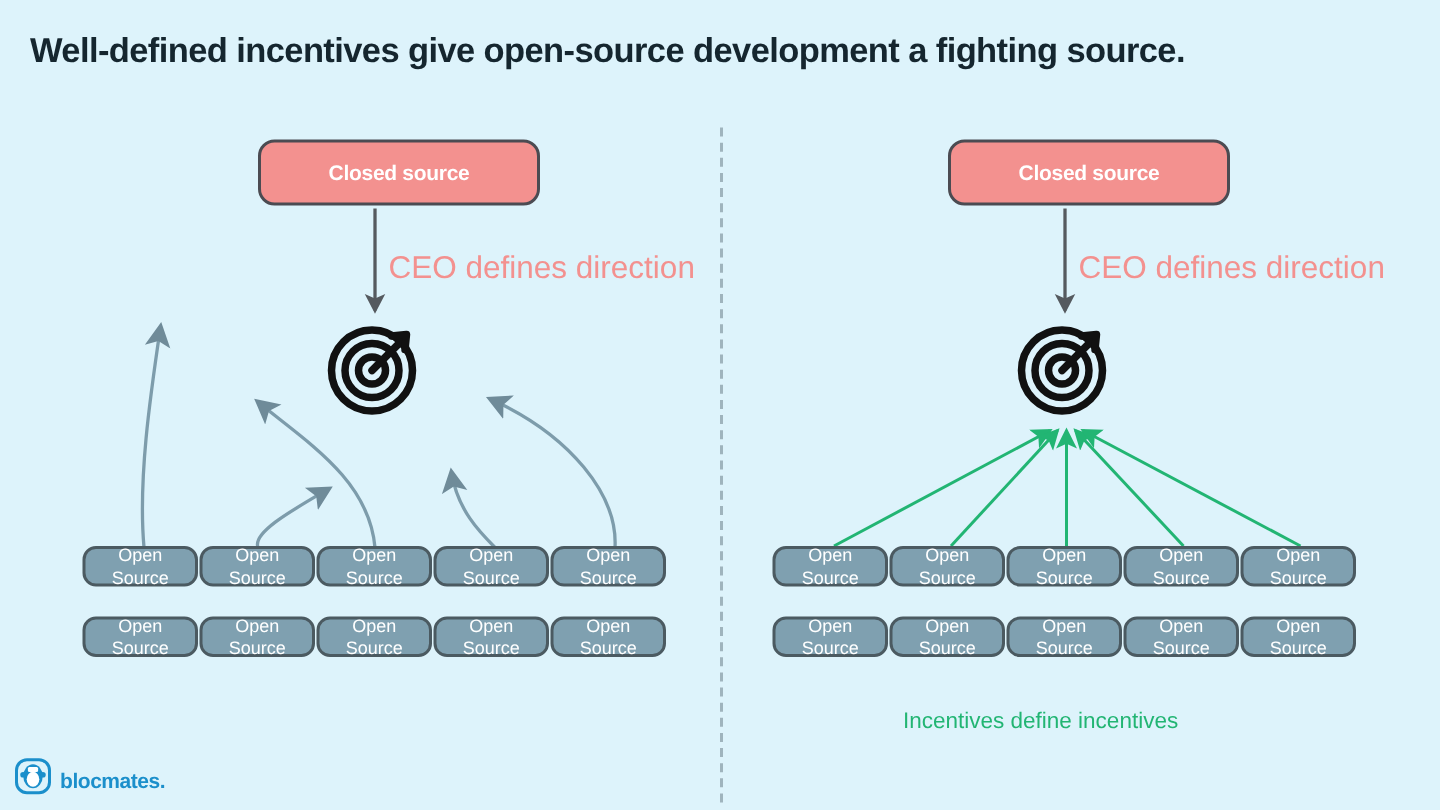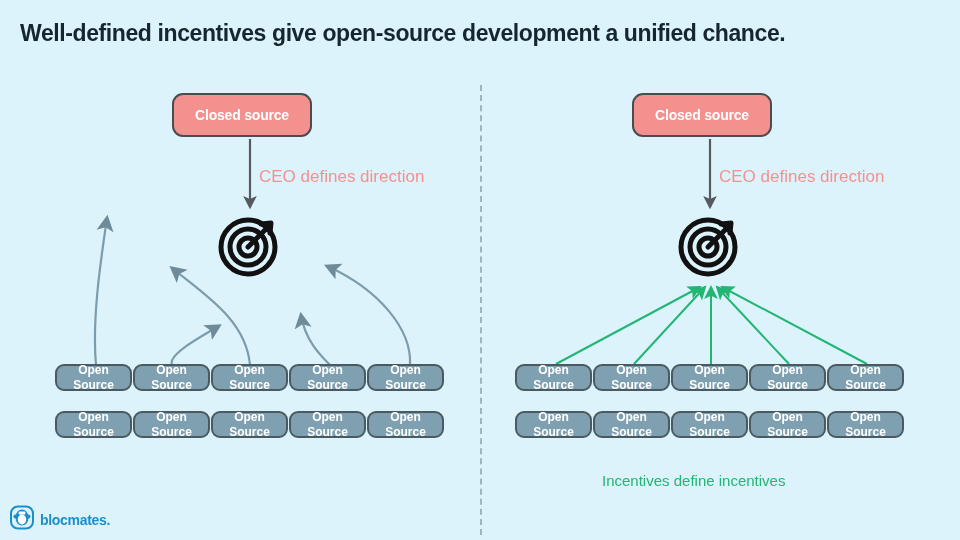--- a/index.html
+++ b/index.html
@@ -44,40 +44,40 @@
     position: absolute;
     left: 0;
     top: 0;
     width: 960px;
     height: 540px;
     pointer-events: none;
   }
   
   .closed-box {
     position: absolute;
-    width: 140px;
+    width: 188px;
     height: 44px;
     border-radius: 11px;
     border: 2px solid #4b4b52;
     background: #f3918f;
     color: #ffffff;
     font-size: 14px;
     font-weight: bold;
     display: flex;
     align-items: center;
     justify-content: center;
     box-sizing: border-box;
     letter-spacing: -0.2px;
   }
   #closed-left  { left: 172px; top: 93px; }
   #closed-right { left: 632px; top: 93px; }
   
   .ceo-label {
     position: absolute;
-    font-size: 17px;
+    font-size: 21px;
     color: #f3918f;
     white-space: nowrap;
   }
   #ceo-left  { left: 259px; top: 167px; }
   #ceo-right { left: 719px; top: 167px; }
   
   .target-icon {
     position: absolute;
     width: 66px;
     height: 66px;
@@ -87,21 +87,21 @@
   
   .os-box {
     position: absolute;
     width: 77px;
     height: 27px;
     border-radius: 9px;
     border: 2px solid #4b5a61;
     background: #7fa0b0;
     color: #ffffff;
     font-size: 12px;
-    font-weight: bold;
+    font-weight: normal;
     line-height: 15px;
     display: flex;
     flex-direction: column;
     align-items: center;
     justify-content: center;
     box-sizing: border-box;
     text-align: center;
   }
   
   .bottom-caption {
@@ -133,21 +133,21 @@
     font-weight: bold;
     color: #1b8fcb;
     letter-spacing: -0.3px;
   }
 </style>
 </head>
 <body>
 
 <div id="stage">
 
-  <div id="page-title">Well-defined incentives give open-source development a unified chance.</div>
+  <div id="page-title">Well-defined incentives give open-source development a fighting source.</div>
 
   <div id="divider"></div>
 
   <svg id="arrow-layer" viewBox="0 0 960 540">
     <defs>
       <marker id="mk-gray" markerWidth="9" markerHeight="9" refX="6" refY="4.5" orient="auto" markerUnits="strokeWidth">
         <path d="M0,0.6 L7.5,4.5 L0,8.4 L1.7,4.5 Z" fill="#6f8b99"></path>
       </marker>
       <marker id="mk-dark" markerWidth="7" markerHeight="7" refX="5" refY="3.5" orient="auto" markerUnits="strokeWidth">
         <path d="M0,0.4 L6,3.5 L0,6.6 L1.4,3.5 Z" fill="#555a5f"></path>

